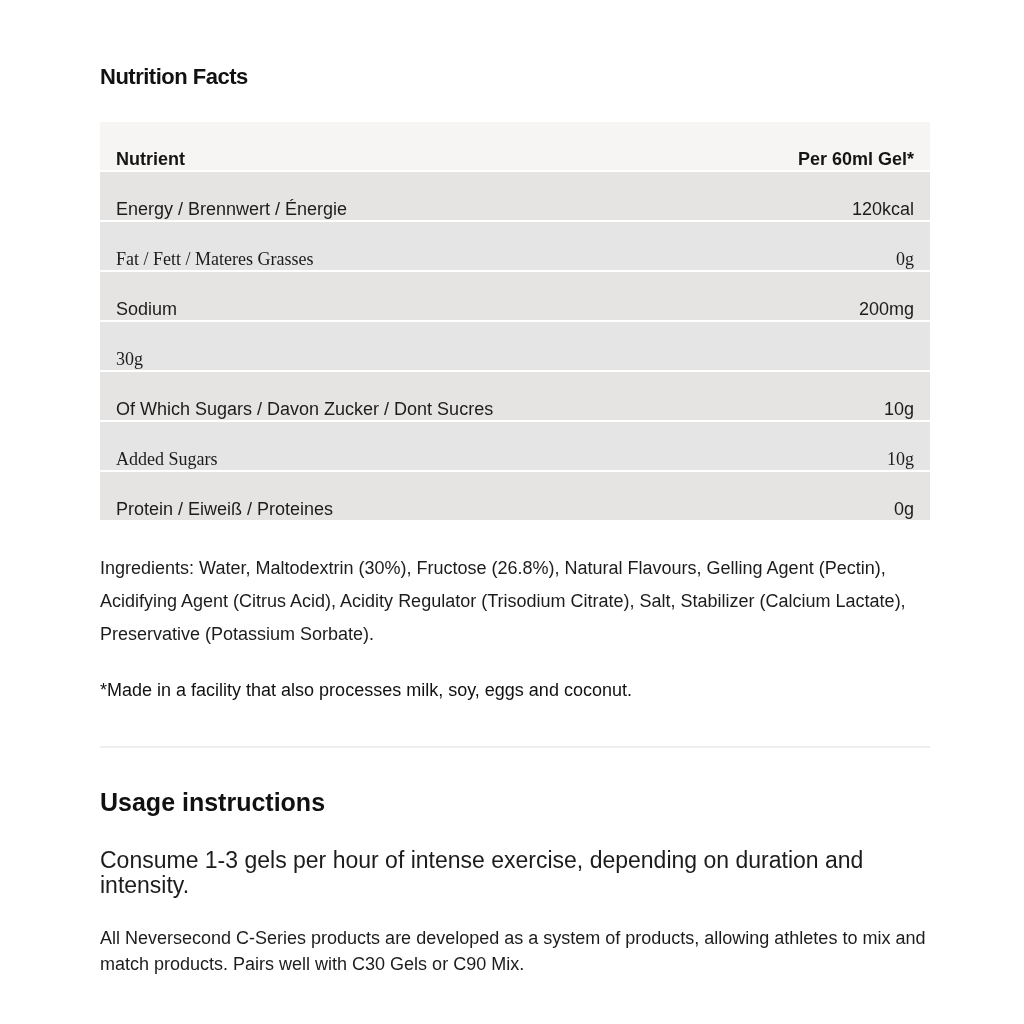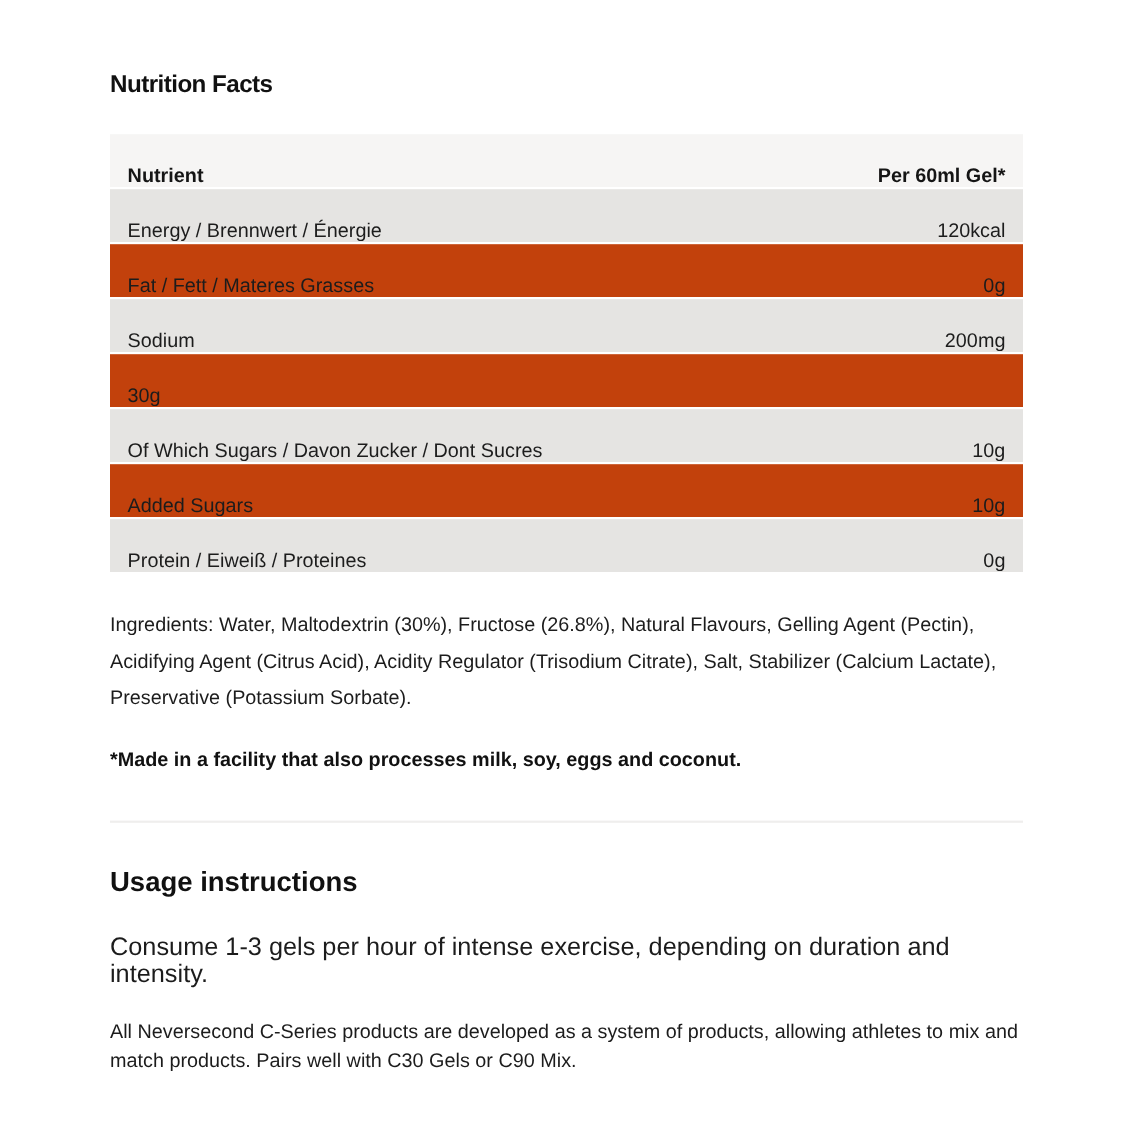--- a/index.html
+++ b/index.html
@@ -30,34 +30,34 @@
     height: 48px;
     margin-bottom: 2px;
     padding: 0 16px;
     display: flex;
     align-items: flex-end;
     justify-content: space-between;
     font-size: 18px;
   }
   .t-row.header { background: #f6f5f4; font-weight: 700; }
   .t-row.header .cell-label, .t-row.header .cell-value { color: #151515; }
-  .t-row.light { background: #c2410c; }
+  .t-row.light { background: #e5e5e5; font-family: Liberation Serif, serif; }
   .t-row.dark  { background: #e5e4e2; }
   .cell-label { text-align: left; }
   .cell-value { text-align: right; }
   .ingredients {
     margin-top: 32px;
     font-size: 18px;
     line-height: 33px;
     max-width: 830px;
   }
   .allergen-note {
     margin-top: 29px;
     font-size: 18px;
-    font-weight: 700;
+    font-weight: 400;
     color: #111111;
   }
   .divider {
     margin-top: 45px;
     border: none;
     border-top: 2px solid #efeeed;
     width: 100%;
   }
   .usage-title {
     margin-top: 40px;

